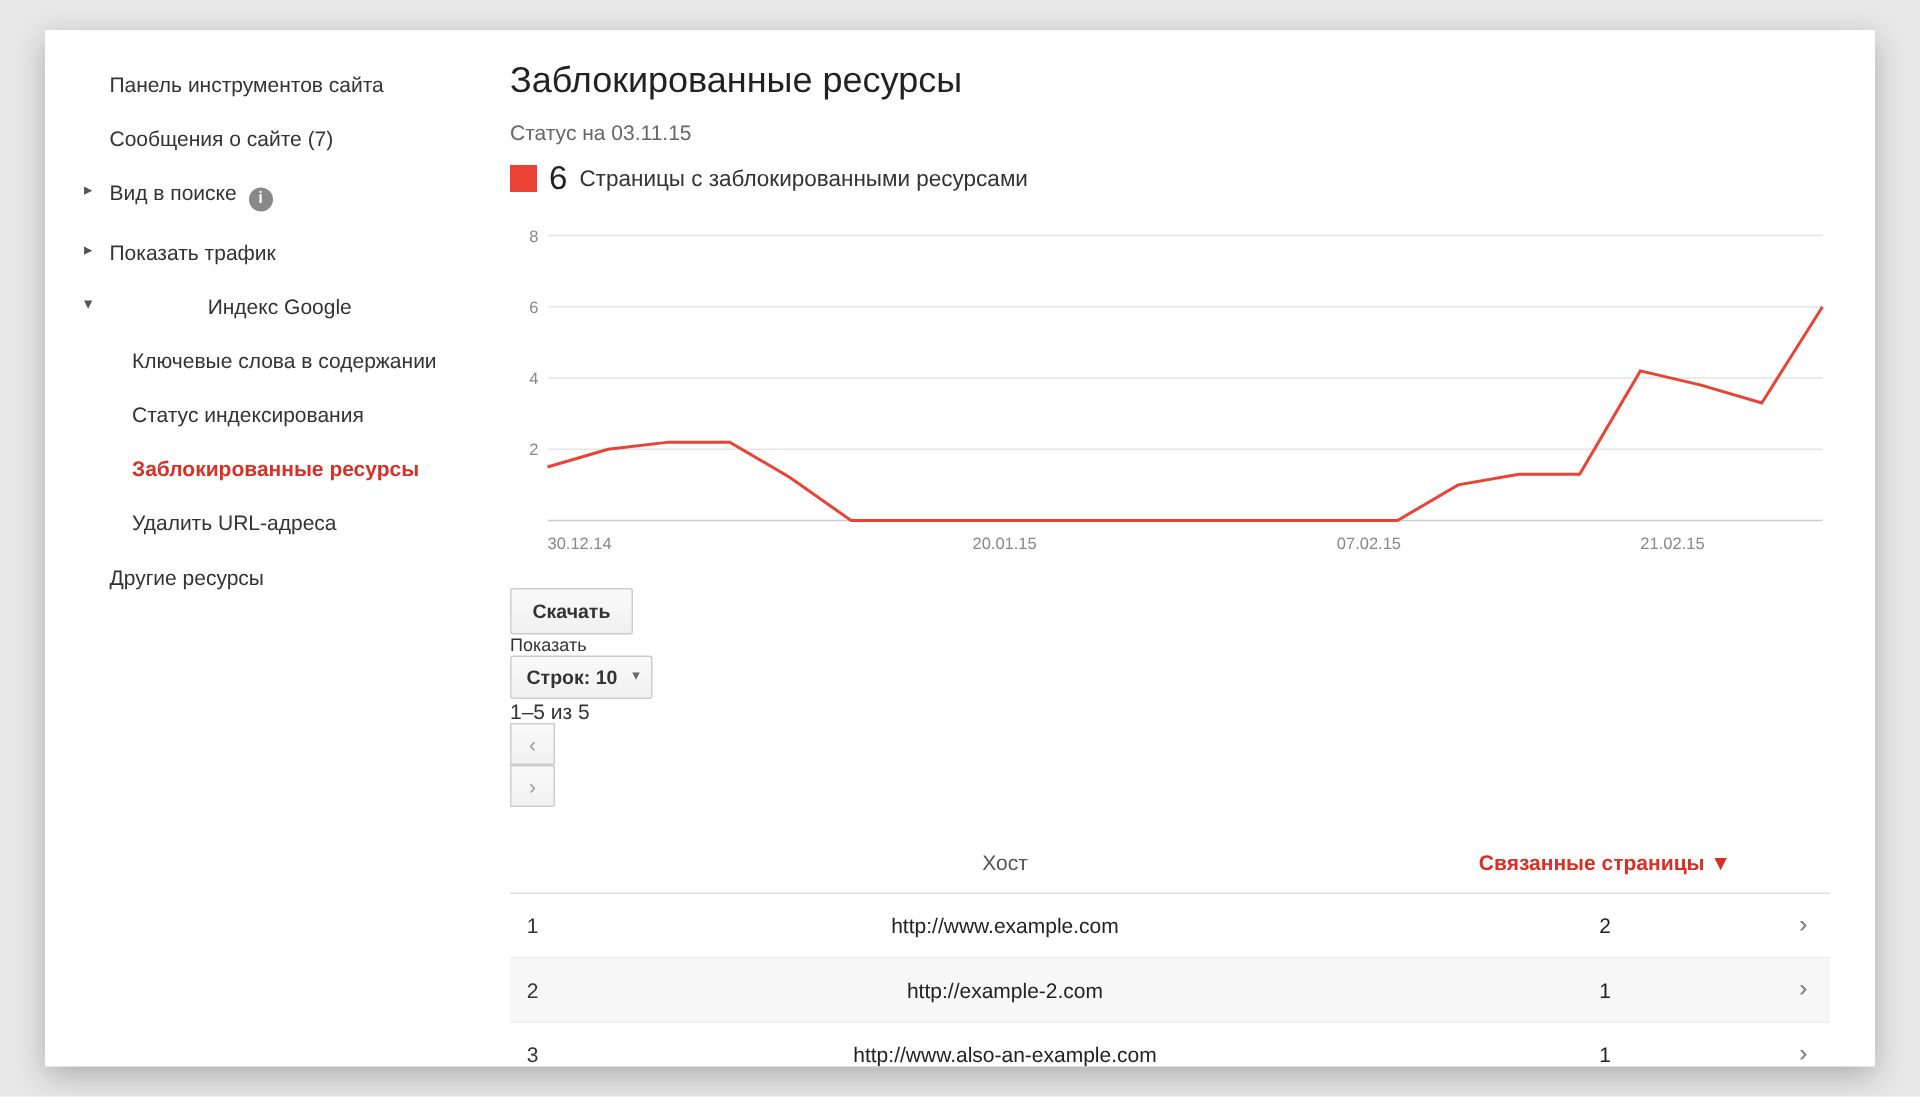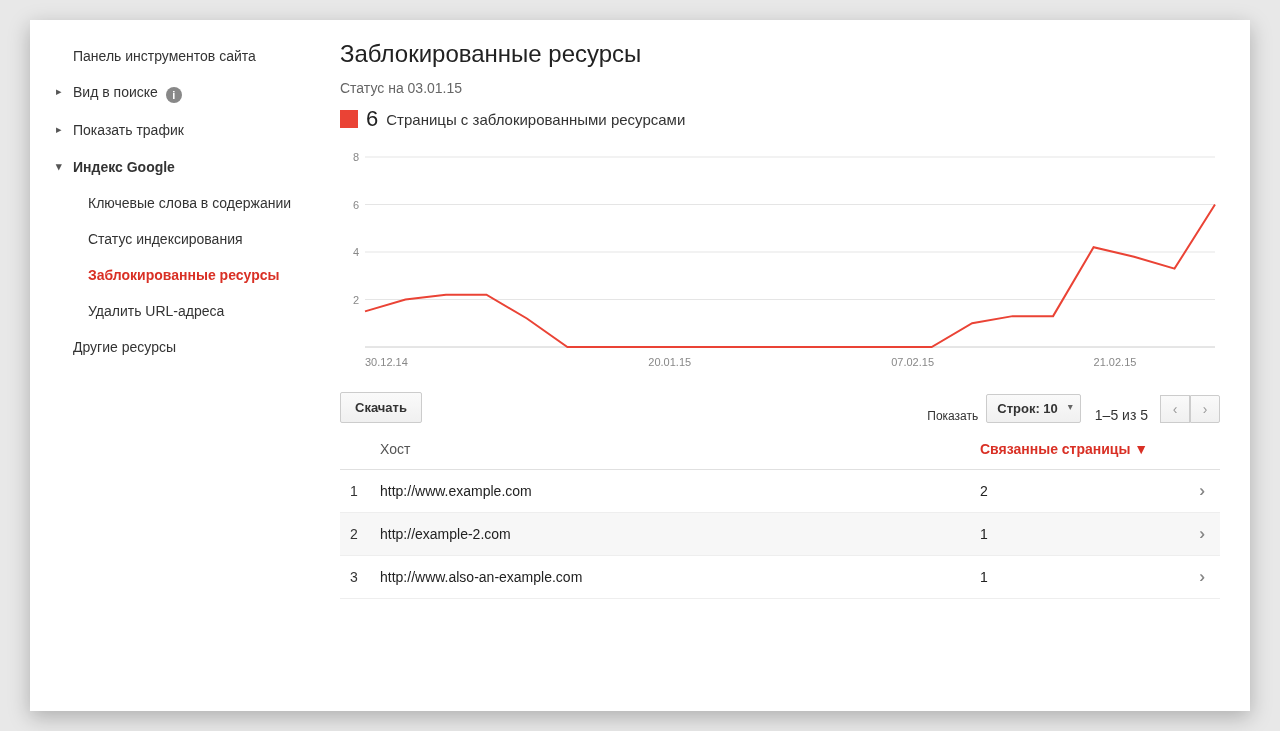--- a/index.html
+++ b/index.html
@@ -38,21 +38,21 @@
     content: "▸";
     position: absolute;
     left: 8px;
     top: 10px;
     font-size: 11px;
     color: #555;
   }
   .sidebar .item.caret.open::before { content: "▾"; }
   .sidebar .item.sub { padding-left: 40px; font-size: 14px; }
   .sidebar .item.active { color: #d93025; font-weight: bold; }
-  .sidebar .item.bold { font-weight: bold; }
+  .sidebar .item.bold { font-weight: normal; text-align: center; }
   .info-icon {
     display: inline-flex;
     width: 16px; height: 16px;
     background: #888;
     border-radius: 50%;
     color: #fff;
     font-size: 11px;
     font-weight: bold;
     align-items: center;
     justify-content: center;
@@ -90,22 +90,23 @@
   .legend-num { font-size: 22px; color: #222; }
   .legend-label { font-size: 15px; color: #333; }
   .chart {
     width: 100%;
     height: 220px;
     position: relative;
     margin-bottom: 20px;
   }
   .toolbar {
     display: flex;
-    align-items: flex-end;
-    margin-bottom: 6px;
+    align-items: flex-start;
+    margin-bottom: 17px;
+    flex-direction: column;
   }
   .btn {
     border: 1px solid #ccc;
     background: linear-gradient(#fafafa,#f0f0f0);
     padding: 7px 14px;
     font-size: 13px;
     font-weight: bold;
     color: #333;
     border-radius: 2px;
     cursor: pointer;
@@ -139,21 +140,21 @@
     display: inline-flex;
     align-items: center;
     justify-content: center;
     font-size: 14px;
     color: #999;
     cursor: pointer;
   }
   .nav-btn:first-of-type { border-radius: 2px 0 0 2px; border-right: 0; }
   .nav-btn:last-of-type { border-radius: 0 2px 2px 0; }
   table { width: 100%; border-collapse: collapse; margin-top: 4px; }
-  th, td { text-align: left; padding: 12px 10px; font-size: 14px; }
+  th, td { text-align: center; padding: 12px 10px; font-size: 14px; }
   th { color: #555; font-weight: normal; border-bottom: 1px solid #e0e0e0; }
   th.sorted { color: #d93025; font-weight: bold; }
   tbody tr { border-bottom: 1px solid #eee; }
   tbody tr:nth-child(even) { background: #f7f7f7; }
   .chev {
     color: #888;
     font-size: 16px;
     letter-spacing: -5px;
     cursor: pointer;
   }
@@ -162,36 +163,37 @@
   td.arrow { width: 50px; text-align: right; padding-right: 20px; }
   th.count { width: 200px; }
   th.arrow { width: 50px; }
 </style>
 </head>
 <body>
 
 <div class="window">
   <div class="sidebar">
     <div class="item top">Панель инструментов сайта</div>
+    <div class="item top">Сообщения о сайте (7)</div>
     <div class="item caret">
       <span>Вид в поиске</span>
       <span class="info-icon">i</span>
     </div>
     <div class="item caret">Показать трафик</div>
     <div class="item caret open bold">Индекс Google</div>
     <div class="item sub">Ключевые слова в содержании</div>
     <div class="item sub">Статус индексирования</div>
     <div class="item sub active">Заблокированные ресурсы</div>
     <div class="item sub">Удалить URL-адреса</div>
     <div class="item top">Другие ресурсы</div>
   </div>
 
   <div class="main">
     <h1>Заблокированные ресурсы</h1>
-    <p class="status">Статус на 03.01.15</p>
+    <p class="status">Статус на 03.11.15</p>
     <div class="legend-row">
       <span class="legend-swatch"></span>
       <span class="legend-num">6</span>
       <span class="legend-label">Страницы с заблокированными ресурсами</span>
     </div>
 
     <div class="chart">
       <svg id="chart-svg" width="100%" height="100%" viewBox="0 0 880 220" preserveAspectRatio="none">
           <line x1="25" y1="147.5" x2="875" y2="147.5" stroke="#e5e5e5" stroke-width="1"></line>
           <text x="19" y="151.5" text-anchor="end" font-size="11" fill="#888">2</text>

